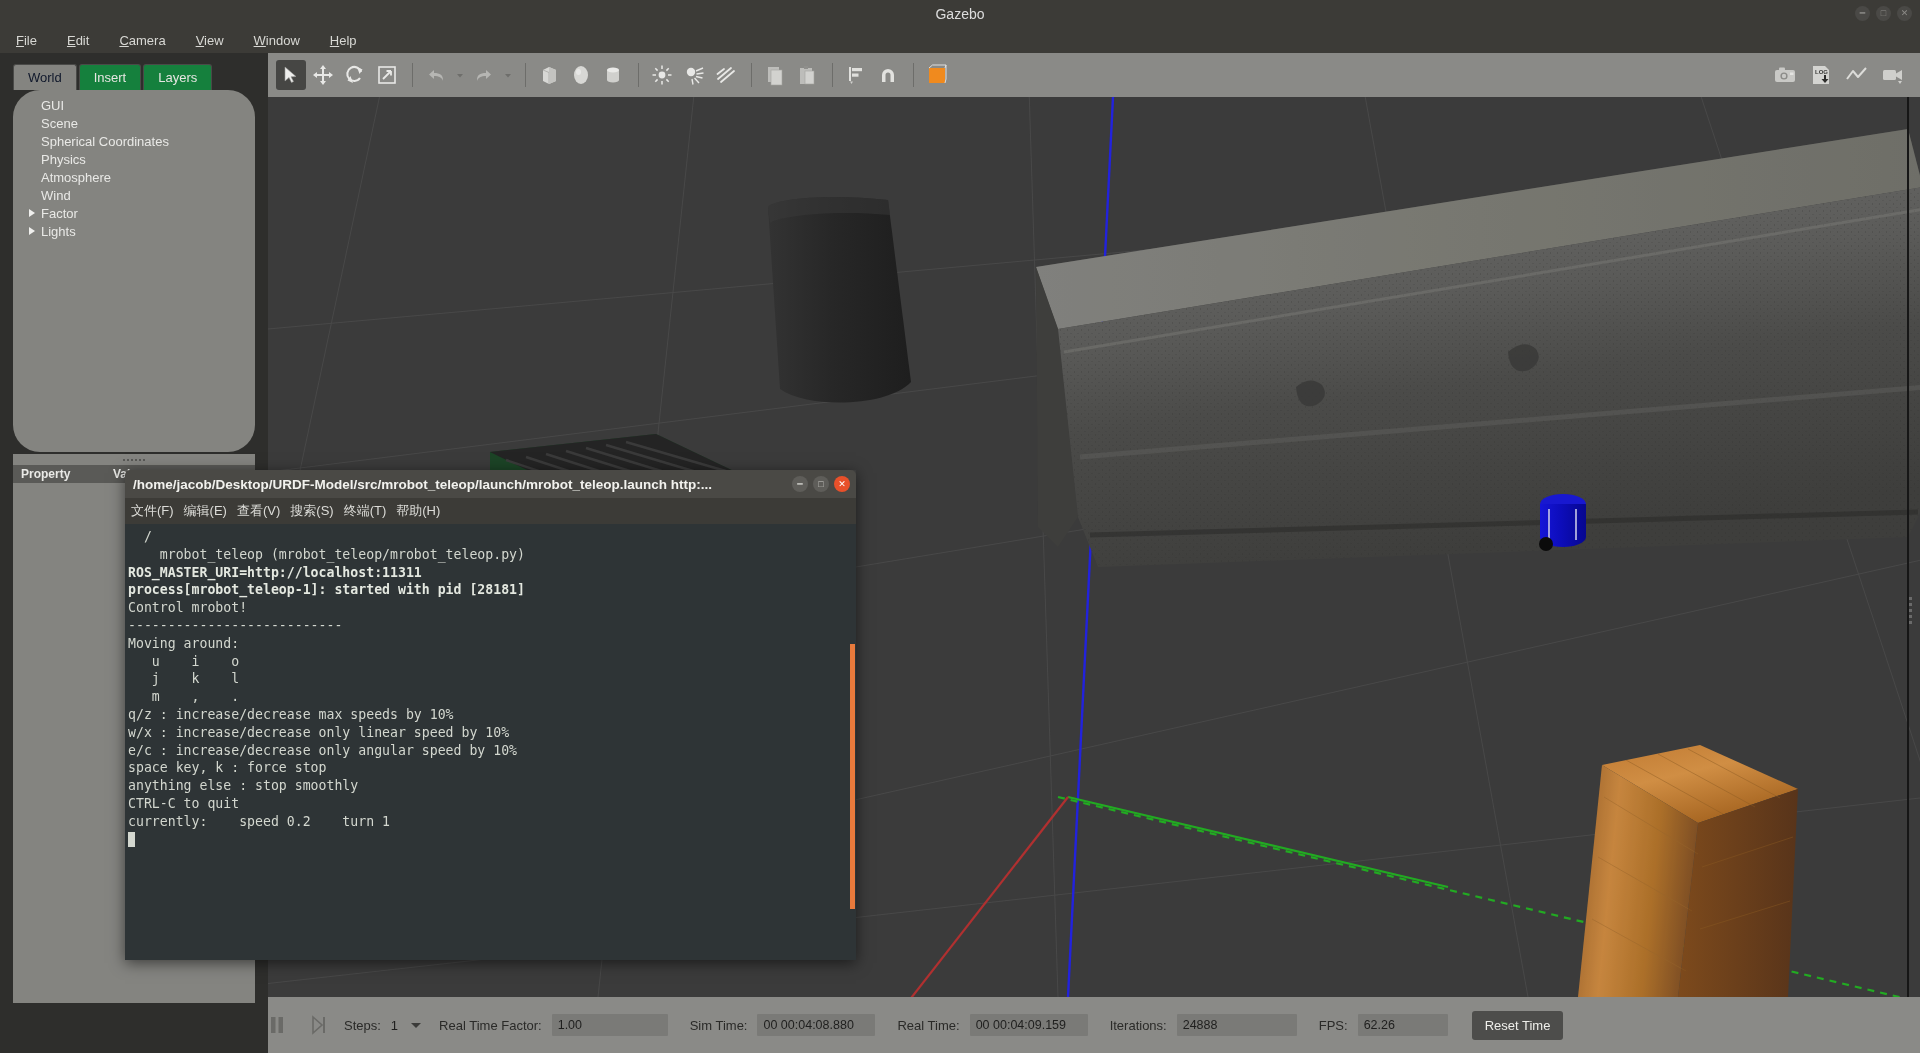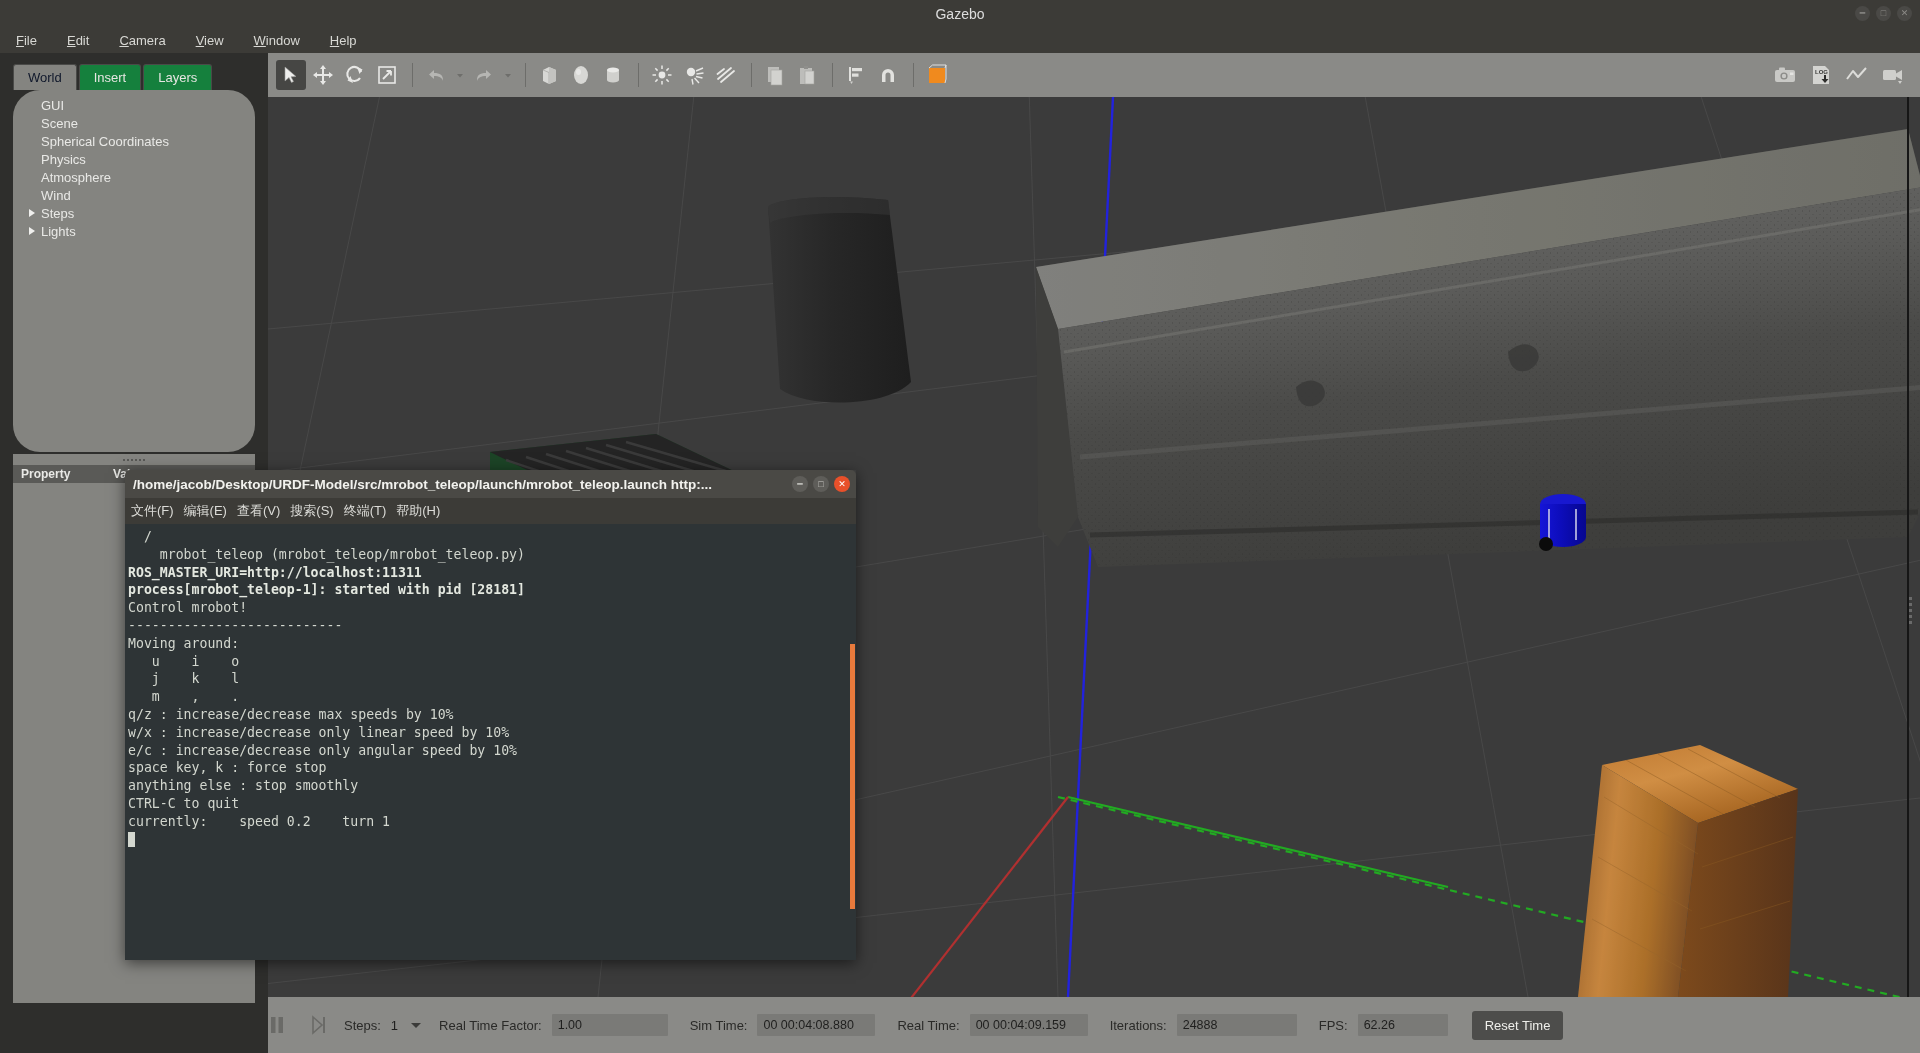--- a/index.html
+++ b/index.html
@@ -203,21 +203,21 @@
       <span>Physics</span>
     </div>
     <div class="treeitem">
       <span>Atmosphere</span>
     </div>
     <div class="treeitem">
       <span>Wind</span>
     </div>
     <div class="treeitem hasarrow">
       <span class="arrow"></span>
-      <span>Steps</span>
+      <span>Factor</span>
     </div>
     <div class="treeitem hasarrow">
       <span class="arrow"></span>
       <span>Lights</span>
     </div>
   </div>
 
   <div class="splitter">
     <div class="dots">
       <i></i>

